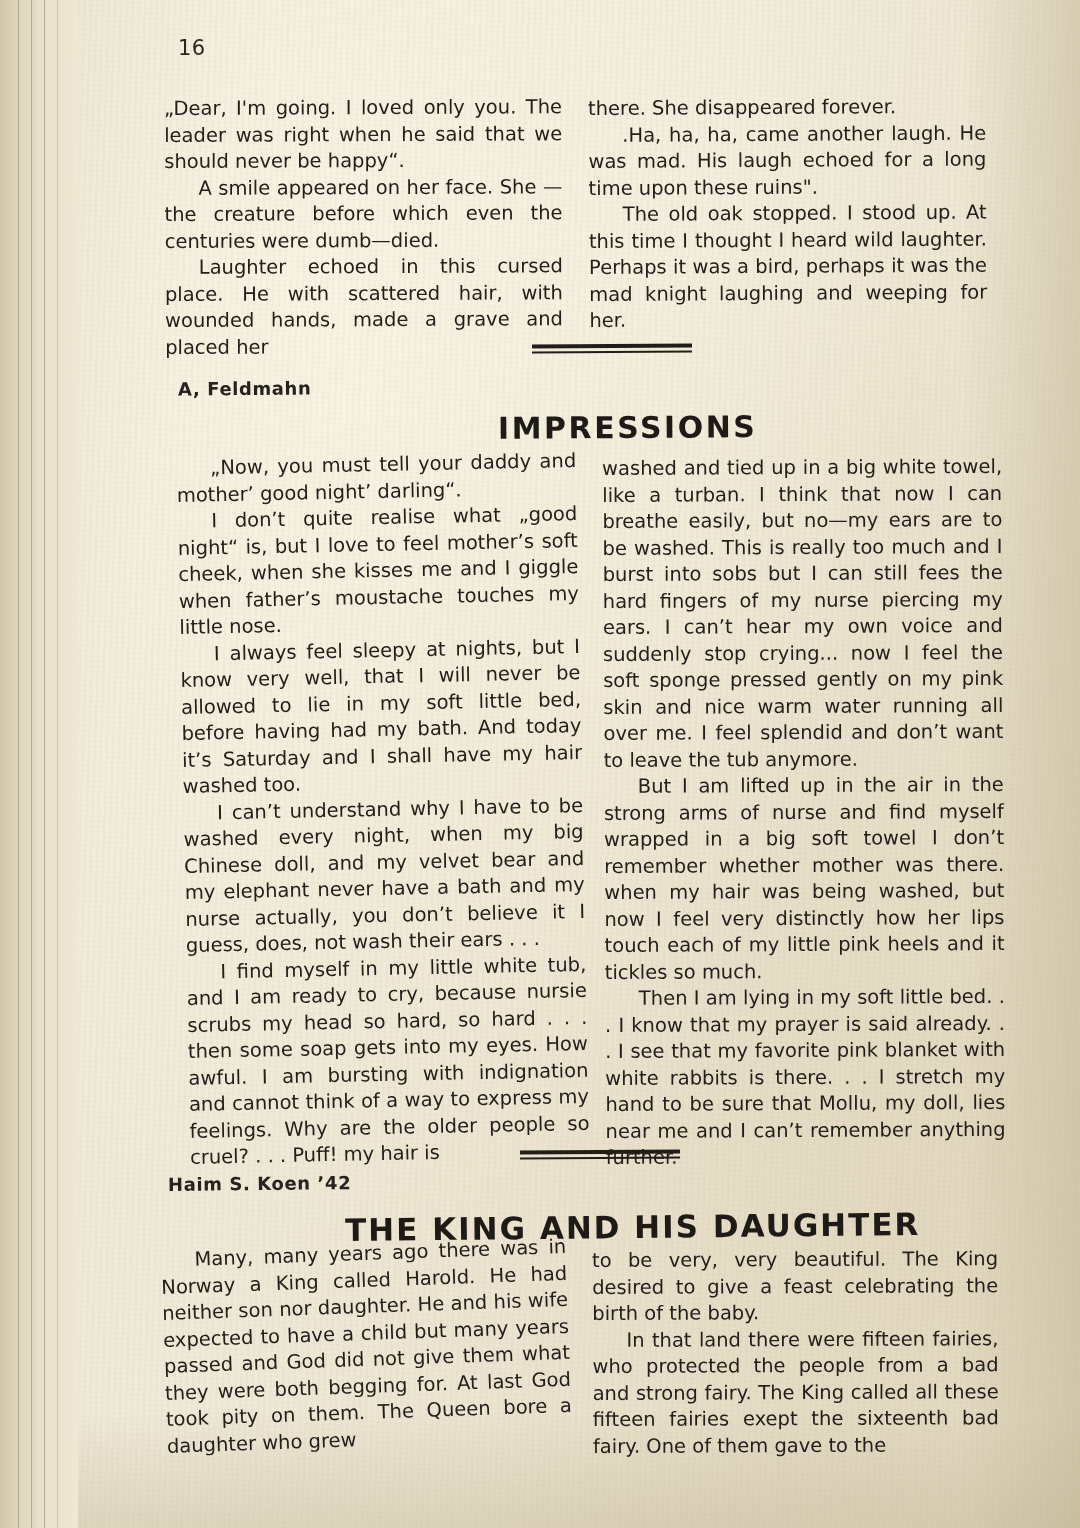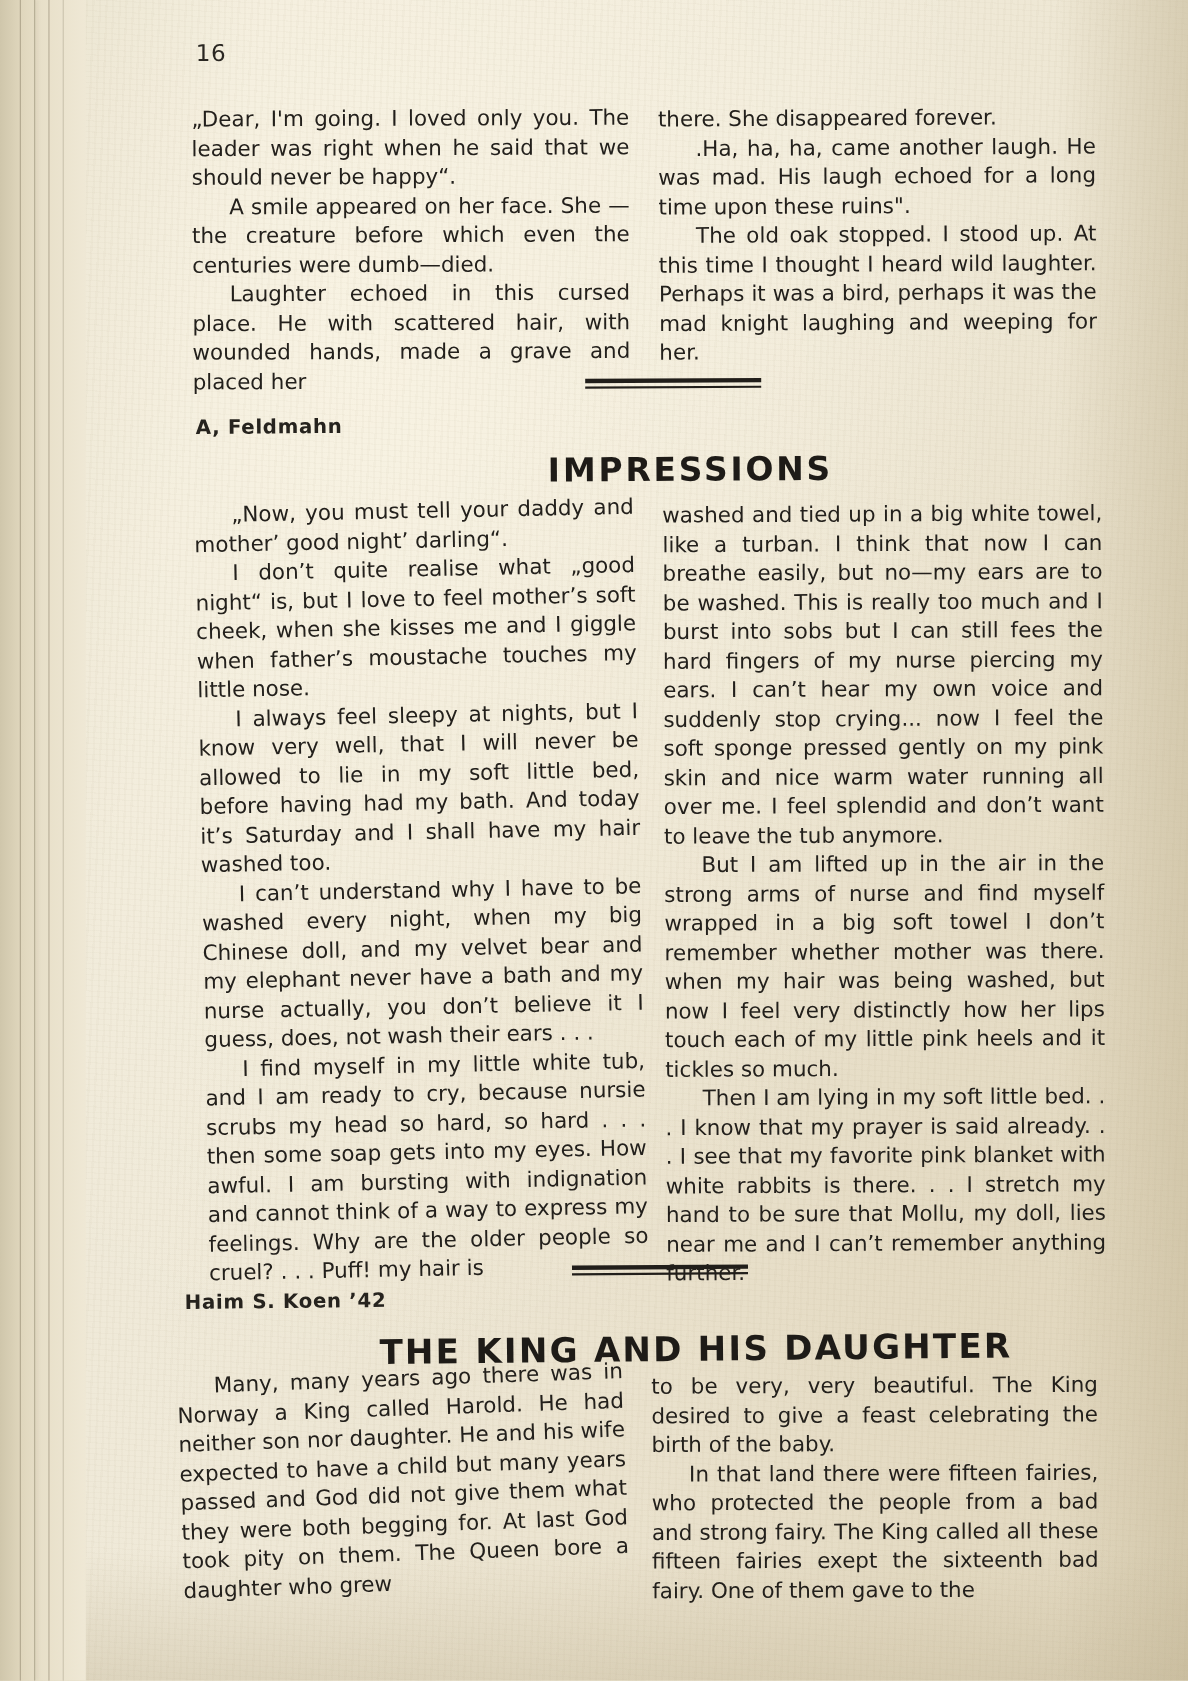--- a/index.html
+++ b/index.html
@@ -91,21 +91,21 @@
     font-size: 19.5px;
     line-height: 1.36;
     color: #23201c;
     text-align: justify;
     text-indent: 34px;
     hyphens: none;
   }
   p.body.noindent { text-indent: 0; }
 
   
-  #sec-cont { left: 174px; top: 96px; justify-content: space-between; }
+  #sec-cont { left: 164px; top: 96px; justify-content: space-between; }
   #sec-cont .col { width: 398px; }
   #sec-cont p.body { font-size: 19.5px; }
 
   
   .skew-a { transform: rotate(-0.25deg); transform-origin: left top; }
   .skew-b { transform: rotate(-1.15deg); transform-origin: left top; }
   .skew-c { transform: rotate(-0.35deg); transform-origin: left top; }
   .skew-e { transform: rotate(-0.3deg); transform-origin: left top; }
 
   

